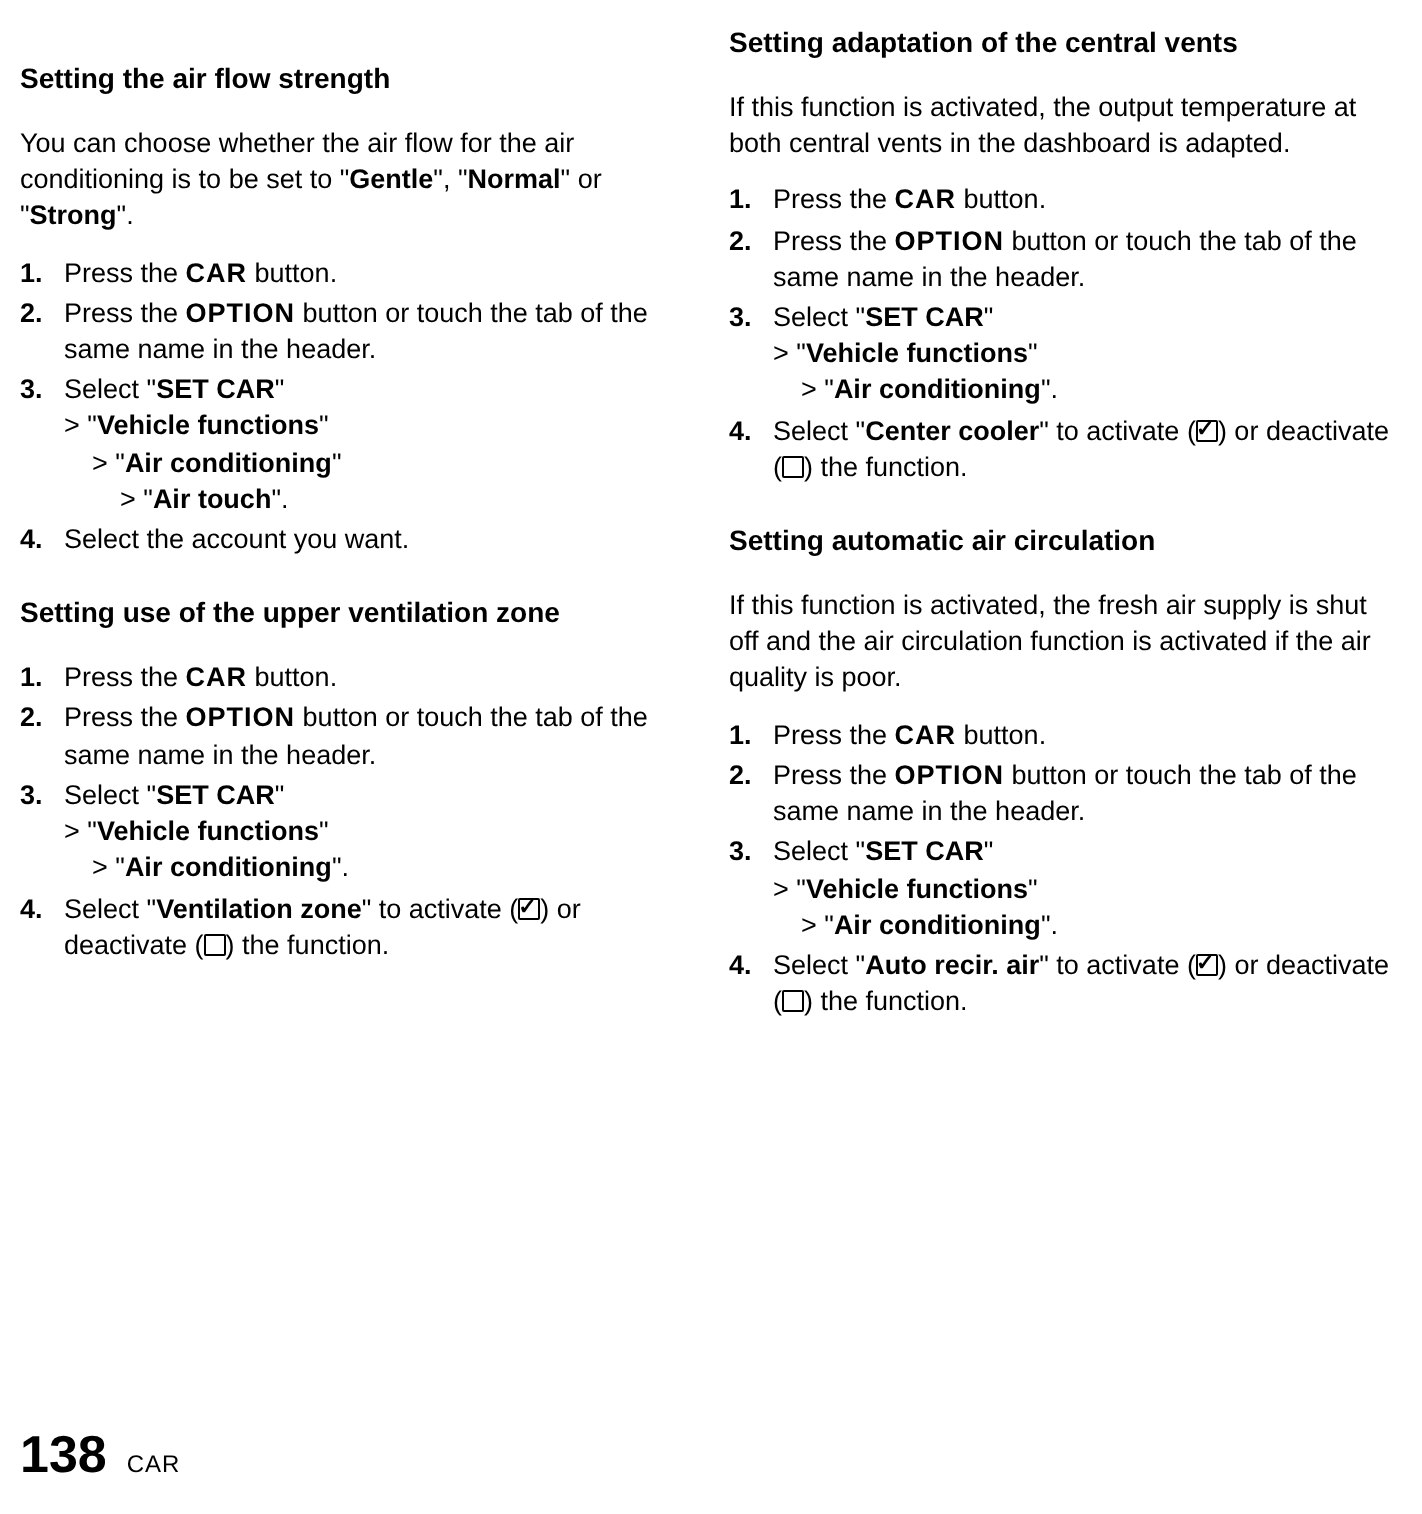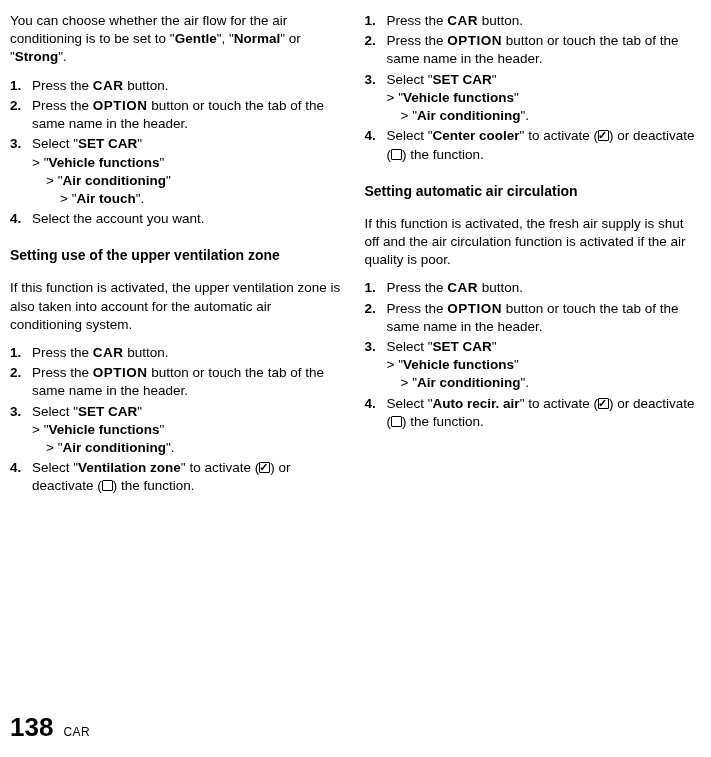--- a/index.html
+++ b/index.html
@@ -86,49 +86,51 @@
     }
     .page-num { font-size: 26px; font-weight: 900; font-stretch: semi-condensed; text-align: center; }
     .page-label { font-size: 12px; letter-spacing: 0.5px; }
   </style>
 </head>
 <body>
 
 <div class="columns">
   <div class="col">
 
+    <h3>Setting the air flow strength</h3>
     <p><span>You can choose whether the air flow for the air conditioning is to be set to "</span><span class="b">Gentle</span><span>", "</span><span class="b">Normal</span><span>" or "</span><span class="b">Strong</span><span>".</span></p>
     <ol>
       <li><span>Press the </span><span class="brand">CAR</span><span> button.</span></li>
       <li><span>Press the </span><span class="brand">OPTION</span><span> button or touch the tab of the same name in the header.</span></li>
       <li><span>Select "</span><span class="b">SET CAR</span><span>"</span>
         <span class="nest"><span>"</span><span class="b">Vehicle functions</span><span>"</span>
           <span class="nest"><span>"</span><span class="b">Air conditioning</span><span>"</span>
             <span class="nest"><span>"</span><span class="b">Air touch</span><span>".</span></span>
           </span>
         </span>
       </li>
       <li>Select the account you want.</li>
     </ol>
 
     <h3>Setting use of the upper ventilation zone</h3>
-    <p>If this function is activated, the upper ventilation zone is also taken into account for the automatic air conditioning system.</p>
     <ol>
       <li><span>Press the </span><span class="brand">CAR</span><span> button.</span></li>
       <li><span>Press the </span><span class="brand">OPTION</span><span> button or touch the tab of the same name in the header.</span></li>
       <li><span>Select "</span><span class="b">SET CAR</span><span>"</span>
         <span class="nest"><span>"</span><span class="b">Vehicle functions</span><span>"</span>
           <span class="nest"><span>"</span><span class="b">Air conditioning</span><span>".</span></span>
         </span>
       </li>
       <li><span>Select "</span><span class="b">Ventilation zone</span><span>" to activate (</span><span class="checkbox checked"></span><span>) or deactivate (</span><span class="checkbox"></span><span>) the function.</span></li>
     </ol>
   </div>
 
   <div class="col">
+    <h3 class="first">Setting adaptation of the central vents</h3>
+    <p>If this function is activated, the output temperature at both central vents in the dashboard is adapted.</p>
     <ol>
       <li><span>Press the </span><span class="brand">CAR</span><span> button.</span></li>
       <li><span>Press the </span><span class="brand">OPTION</span><span> button or touch the tab of the same name in the header.</span></li>
       <li><span>Select "</span><span class="b">SET CAR</span><span>"</span>
         <span class="nest"><span>"</span><span class="b">Vehicle functions</span><span>"</span>
           <span class="nest"><span>"</span><span class="b">Air conditioning</span><span>".</span></span>
         </span>
       </li>
       <li><span>Select "</span><span class="b">Center cooler</span><span>" to activate (</span><span class="checkbox checked"></span><span>) or deactivate (</span><span class="checkbox"></span><span>) the function.</span></li>
     </ol>

